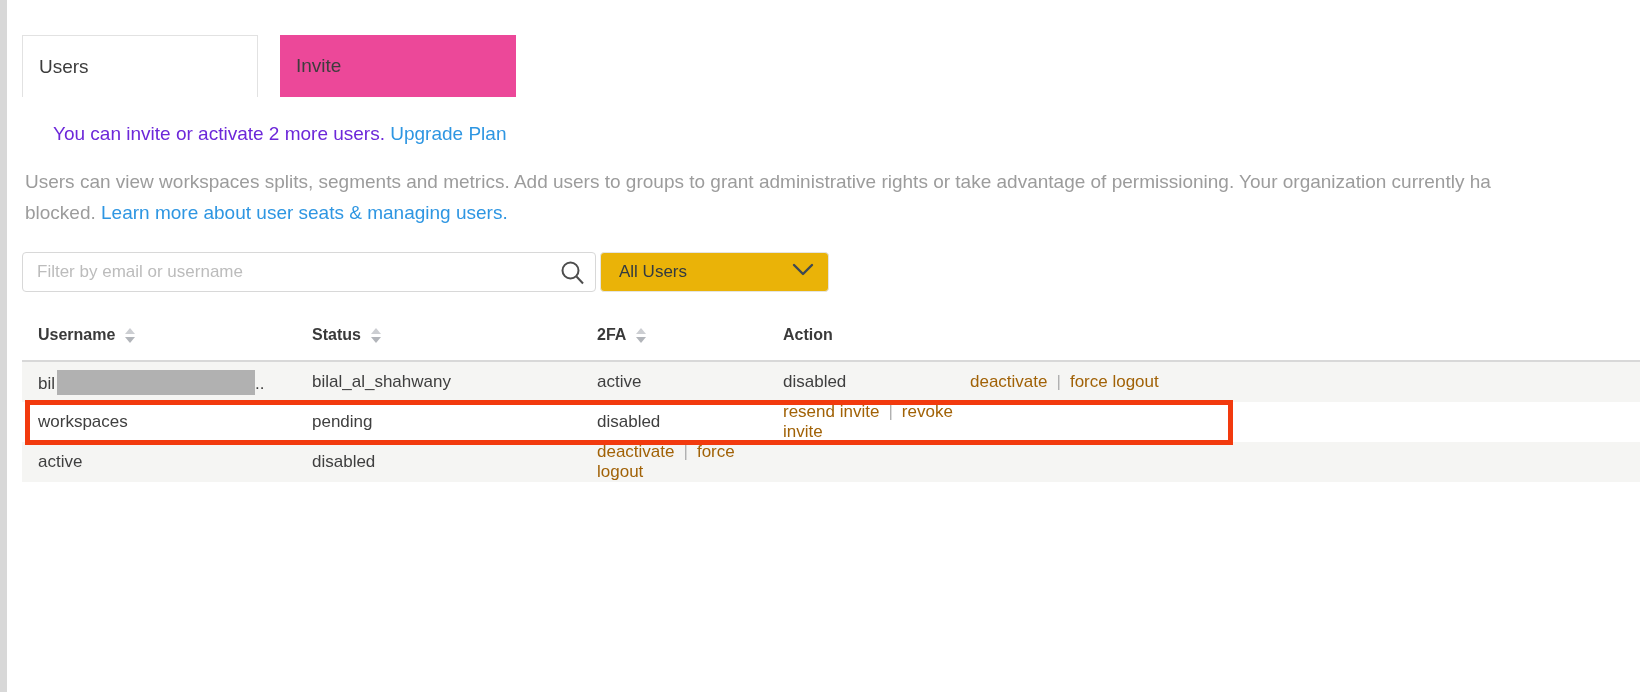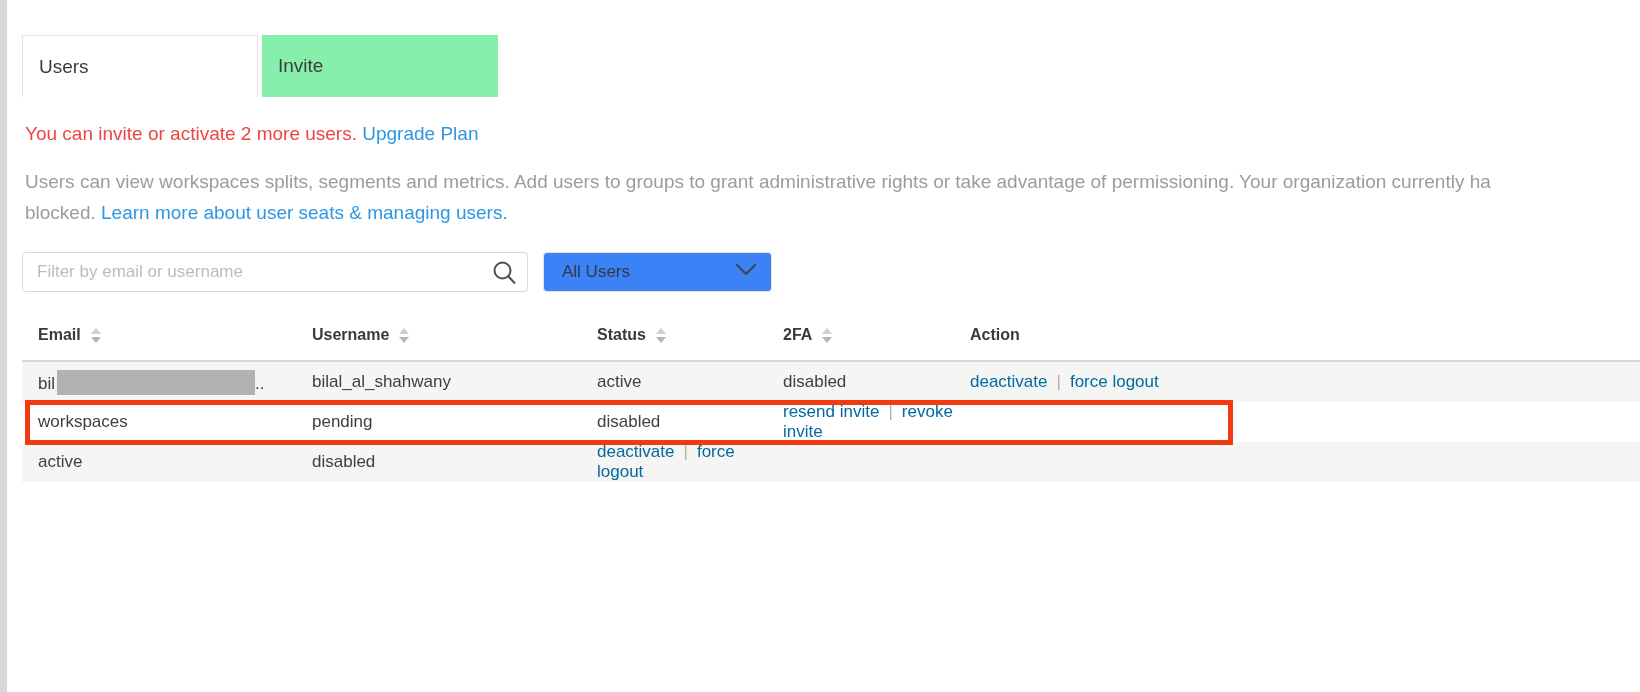--- a/index.html
+++ b/index.html
@@ -1,65 +1,65 @@
 <!DOCTYPE html>
 <html><head>
 <meta charset="utf-8">
 <style>
   * { margin:0; padding:0; box-sizing:border-box; }
   html,body { width:1640px; height:692px; overflow:hidden; background:#ffffff;
               font-family:"Liberation Sans", sans-serif; }
   .left-strip { position:absolute; left:0; top:0; width:7px; height:692px; background:#d8d8d8; }
 
   
-  .tabs { position:absolute; left:22px; top:35px; display:flex; gap:4px; }
+  .tabs { position:absolute; left:22px; top:35px; display:flex; gap:22px; }
   .tab { width:236px; height:62px; display:flex; align-items:center; padding-left:16px;
          font-size:19px; color:#3d3d3d; cursor:pointer; }
   .tab.active { background:#ffffff; border:1px solid #e2e2e2; border-bottom:none; }
-  .tab.inactive { background:#86efac; }
+  .tab.inactive { background:#ec4899; }
 
   
   .notice { position:absolute; left:25px; top:123px; font-size:19px; white-space:nowrap; }
-  .notice .warn { color:#ef4444; }
+  .notice .warn { color:#6d28d9;margin-left:28px; }
   .notice a, .blue-link { color:#2e96e2; text-decoration:none; cursor:pointer;margin-top:48px; }
 
   
   .desc { position:absolute; left:25px; top:166px; font-size:19px; color:#9c9c9c;
           line-height:31px; white-space:nowrap; width:1900px; }
 
   
   .controls { position:absolute; left:22px; top:252px; display:flex; align-items:center; }
-  .filter-box { position:relative; width:506px; height:40px;border-radius:16px; }
+  .filter-box { position:relative; width:574px; height:40px;border-radius:16px; }
   .filter-box input { width:100%; height:100%; border:1px solid #d8d8d8; border-radius:4px;
           font-family:"Liberation Sans", sans-serif; font-size:17px; color:#3f3f3f;
           padding:0 44px 0 14px; outline:none; }
   .filter-box input::placeholder { color:#bcbcbc; }
   .search-ic { position:absolute; right:10px; top:7px; }
-  .dropdown { margin-left:15px; width:229px; height:40px; background:#3b82f6; border:1px solid #e4e4e2;
+  .dropdown { margin-left:4px; width:229px; height:40px; background:#eab308; border:1px solid #e4e4e2;
           border-radius:4px; display:flex; align-items:center; padding:0 14px 0 18px;
           font-size:17px; color:#323a41; cursor:pointer; justify-content:space-between; }
 
   
   .table { position:absolute; left:22px; top:310px; width:1878px; }
   .trow { display:grid; grid-template-columns:290px 285px 186px 187px 560px; align-items:center; }
   .thead { height:52px; border-bottom:2px solid #d8d8d8; font-weight:bold; font-size:16px; color:#3a3a3a; }
   .trow > div:first-child { padding-left:16px; }
   .data-row { height:40px; font-size:17px; color:#3f3f3f; }
   .data-row.striped { background:#f5f5f3; }
   .sort-icon { display:inline-flex; flex-direction:column; gap:3px; margin-left:10px;
                vertical-align:middle; }
   .sort-icon .up { width:0; height:0; border-left:5px solid transparent; border-right:5px solid transparent;
                border-bottom:6px solid #ccced2; }
   .sort-icon .down { width:0; height:0; border-left:5px solid transparent; border-right:5px solid transparent;
                border-top:6px solid #b2b5ba; }
   .redact { display:inline-block; height:25px; background:#b1b1b1; vertical-align:-6px; margin-left:2px; }
   .redact.r1 { width:198px; }
   .redact.r2 { width:207px; }
   .redact.r3 { width:201px; }
-  .action-cell a { color:#0369a1; text-decoration:none; font-size:17px; cursor:pointer; }
+  .action-cell a { color:#a16207; text-decoration:none; font-size:17px; cursor:pointer; }
   .sep { color:#b0b0b0; margin:0 9px; }
 
   
   .highlight { position:absolute; left:25px; top:400px; width:1208px; height:45px;
                border:5px solid #f23a0e; pointer-events:none; z-index:10; }
 </style>
 </head>
 <body>
 
 <div class="left-strip"></div>
@@ -100,26 +100,20 @@
     <span>
       <svg width="22" height="14" viewBox="0 0 22 14">
         <polyline points="2,2 11,11 20,2" fill="none" stroke="#3e4953" stroke-width="2.4" stroke-linecap="round" stroke-linejoin="round"></polyline>
       </svg>
     </span>
   </div>
 </div>
 
 <div class="table">
   <div class="trow thead">
-    <div>
-      <span>Email</span><span class="sort-icon">
-          <span class="up"></span>
-          <span class="down"></span>
-        </span>
-    </div>
     <div>
       <span>Username</span><span class="sort-icon">
           <span class="up"></span>
           <span class="down"></span>
         </span>
     </div>
     <div>
       <span>Status</span><span class="sort-icon">
           <span class="up"></span>
           <span class="down"></span>

